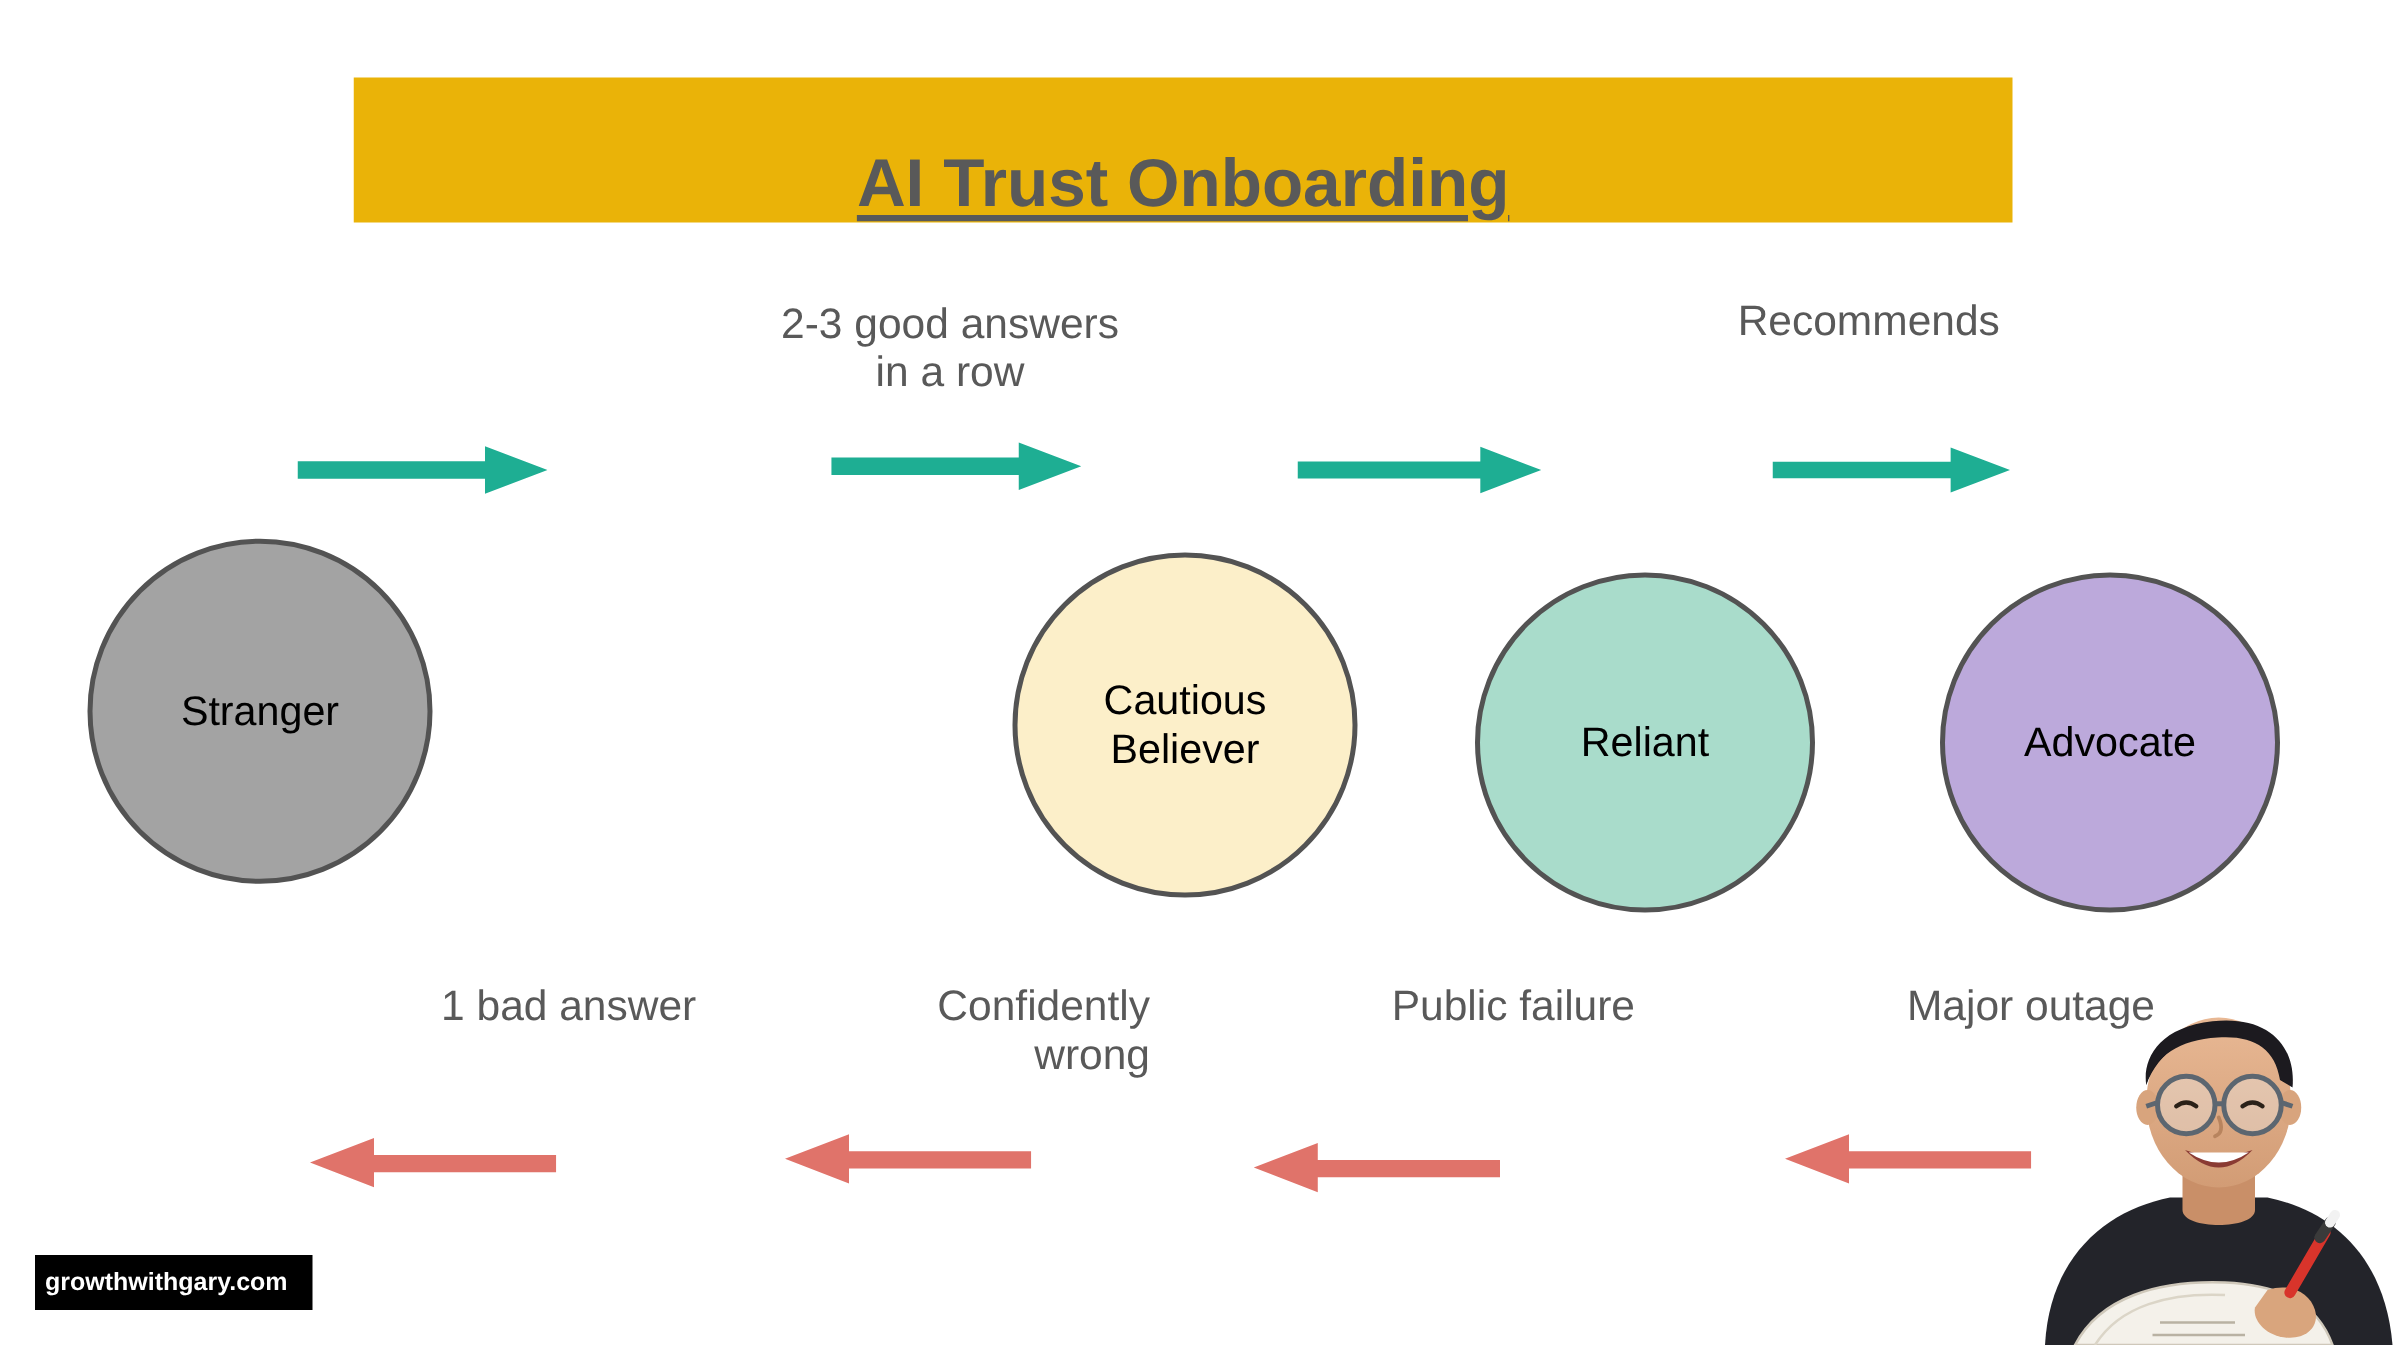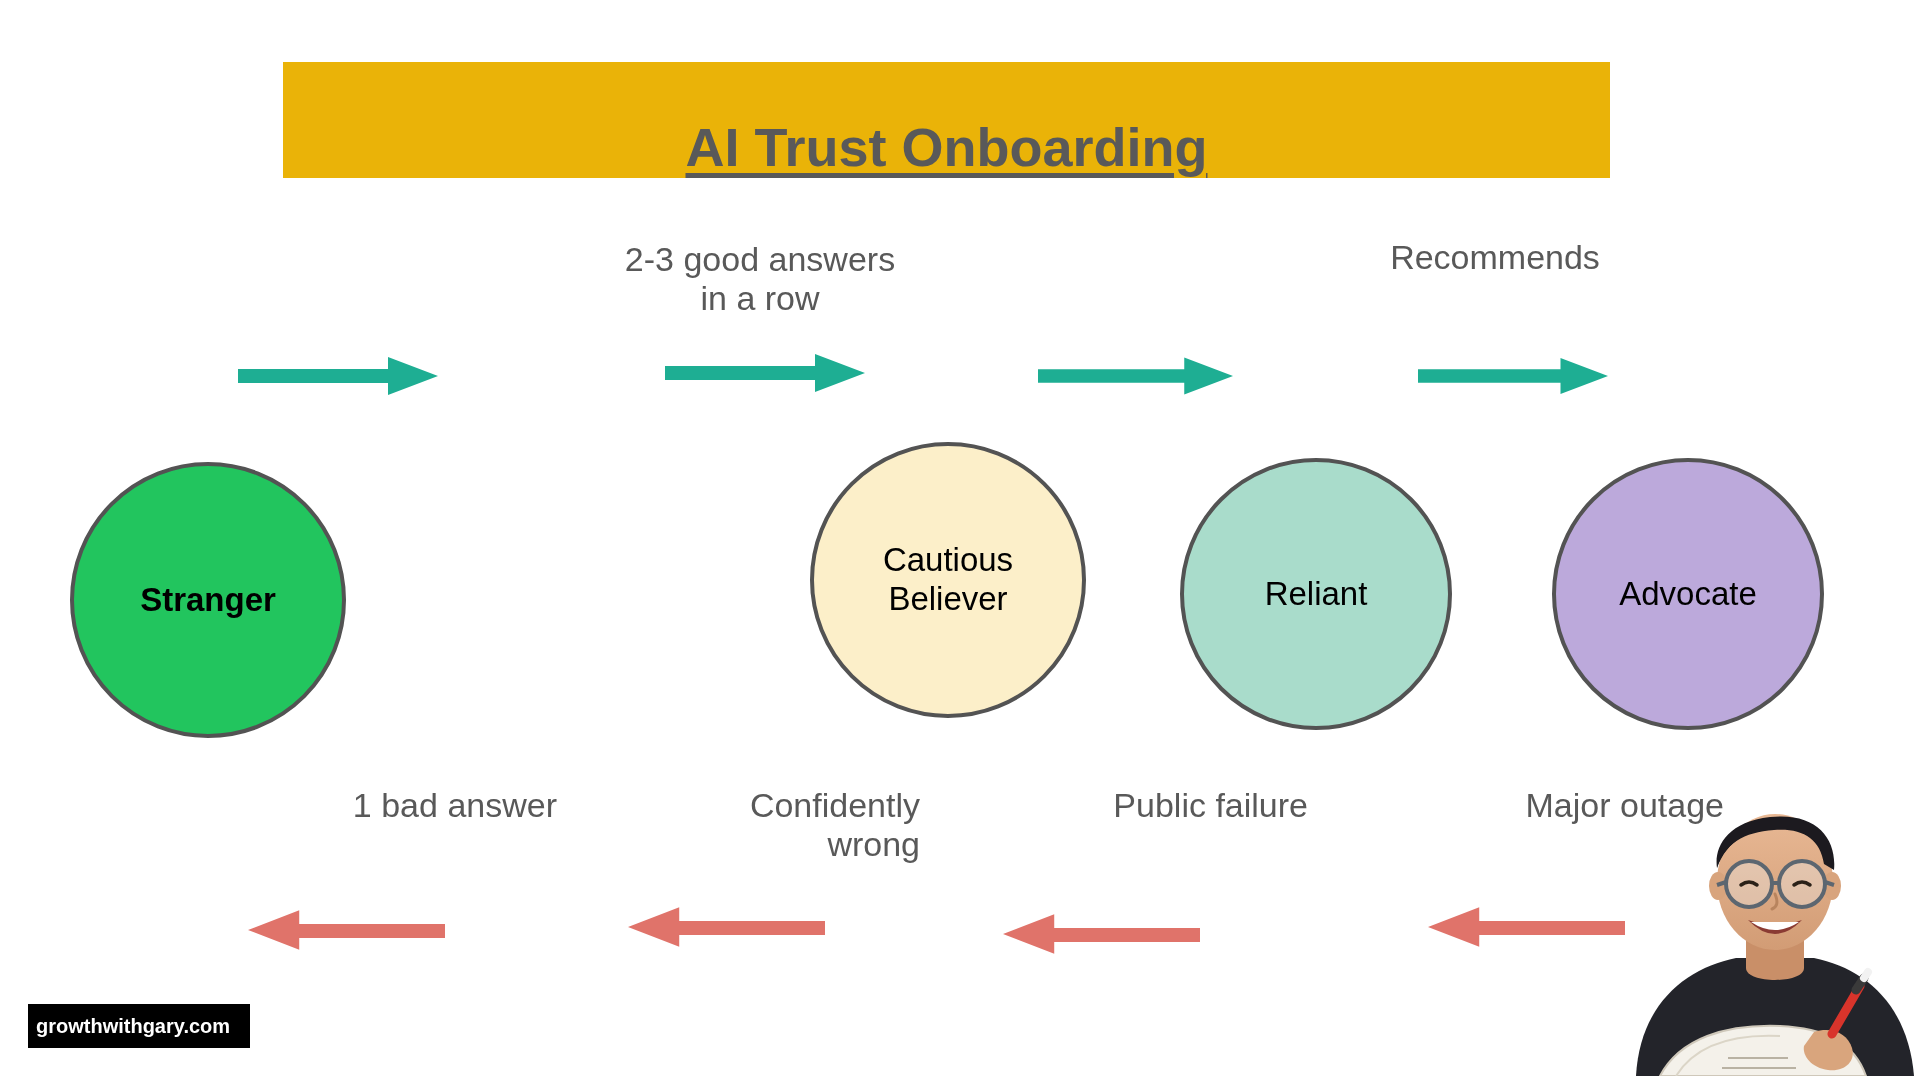--- a/index.html
+++ b/index.html
@@ -139,21 +139,21 @@
   </svg>
 
   <svg class="arrow" style="left:1038px; top:355px;" width="195" height="42" viewBox="0 0 200 42">
     <path d="M0 14 H150 V2 L200 21 L150 40 V28 H0 Z" fill="#1EAE93"></path>
   </svg>
 
   <svg class="arrow" style="left:1418px; top:355px;" width="190" height="42" viewBox="0 0 200 42">
     <path d="M0 14 H150 V2 L200 21 L150 40 V28 H0 Z" fill="#1EAE93"></path>
   </svg>
 
-  <div class="node" style="left:70px; top:462px; width:276px; height:276px; background:#22c55e;font-weight:bold;">
+  <div class="node" style="left:70px; top:431px; width:276px; height:276px; background:#a3a3a3;">
     <span class="node-label">Stranger</span>
   </div>
 
 
   <div class="node" style="left:810px; top:442px; width:276px; height:276px; background:#FCEFC9;">
     <span class="node-label">Cautious
 Believer</span>
   </div>
 
   <div class="node" style="left:1180px; top:458px; width:272px; height:272px; background:#A9DCCB;align-items:center;">

